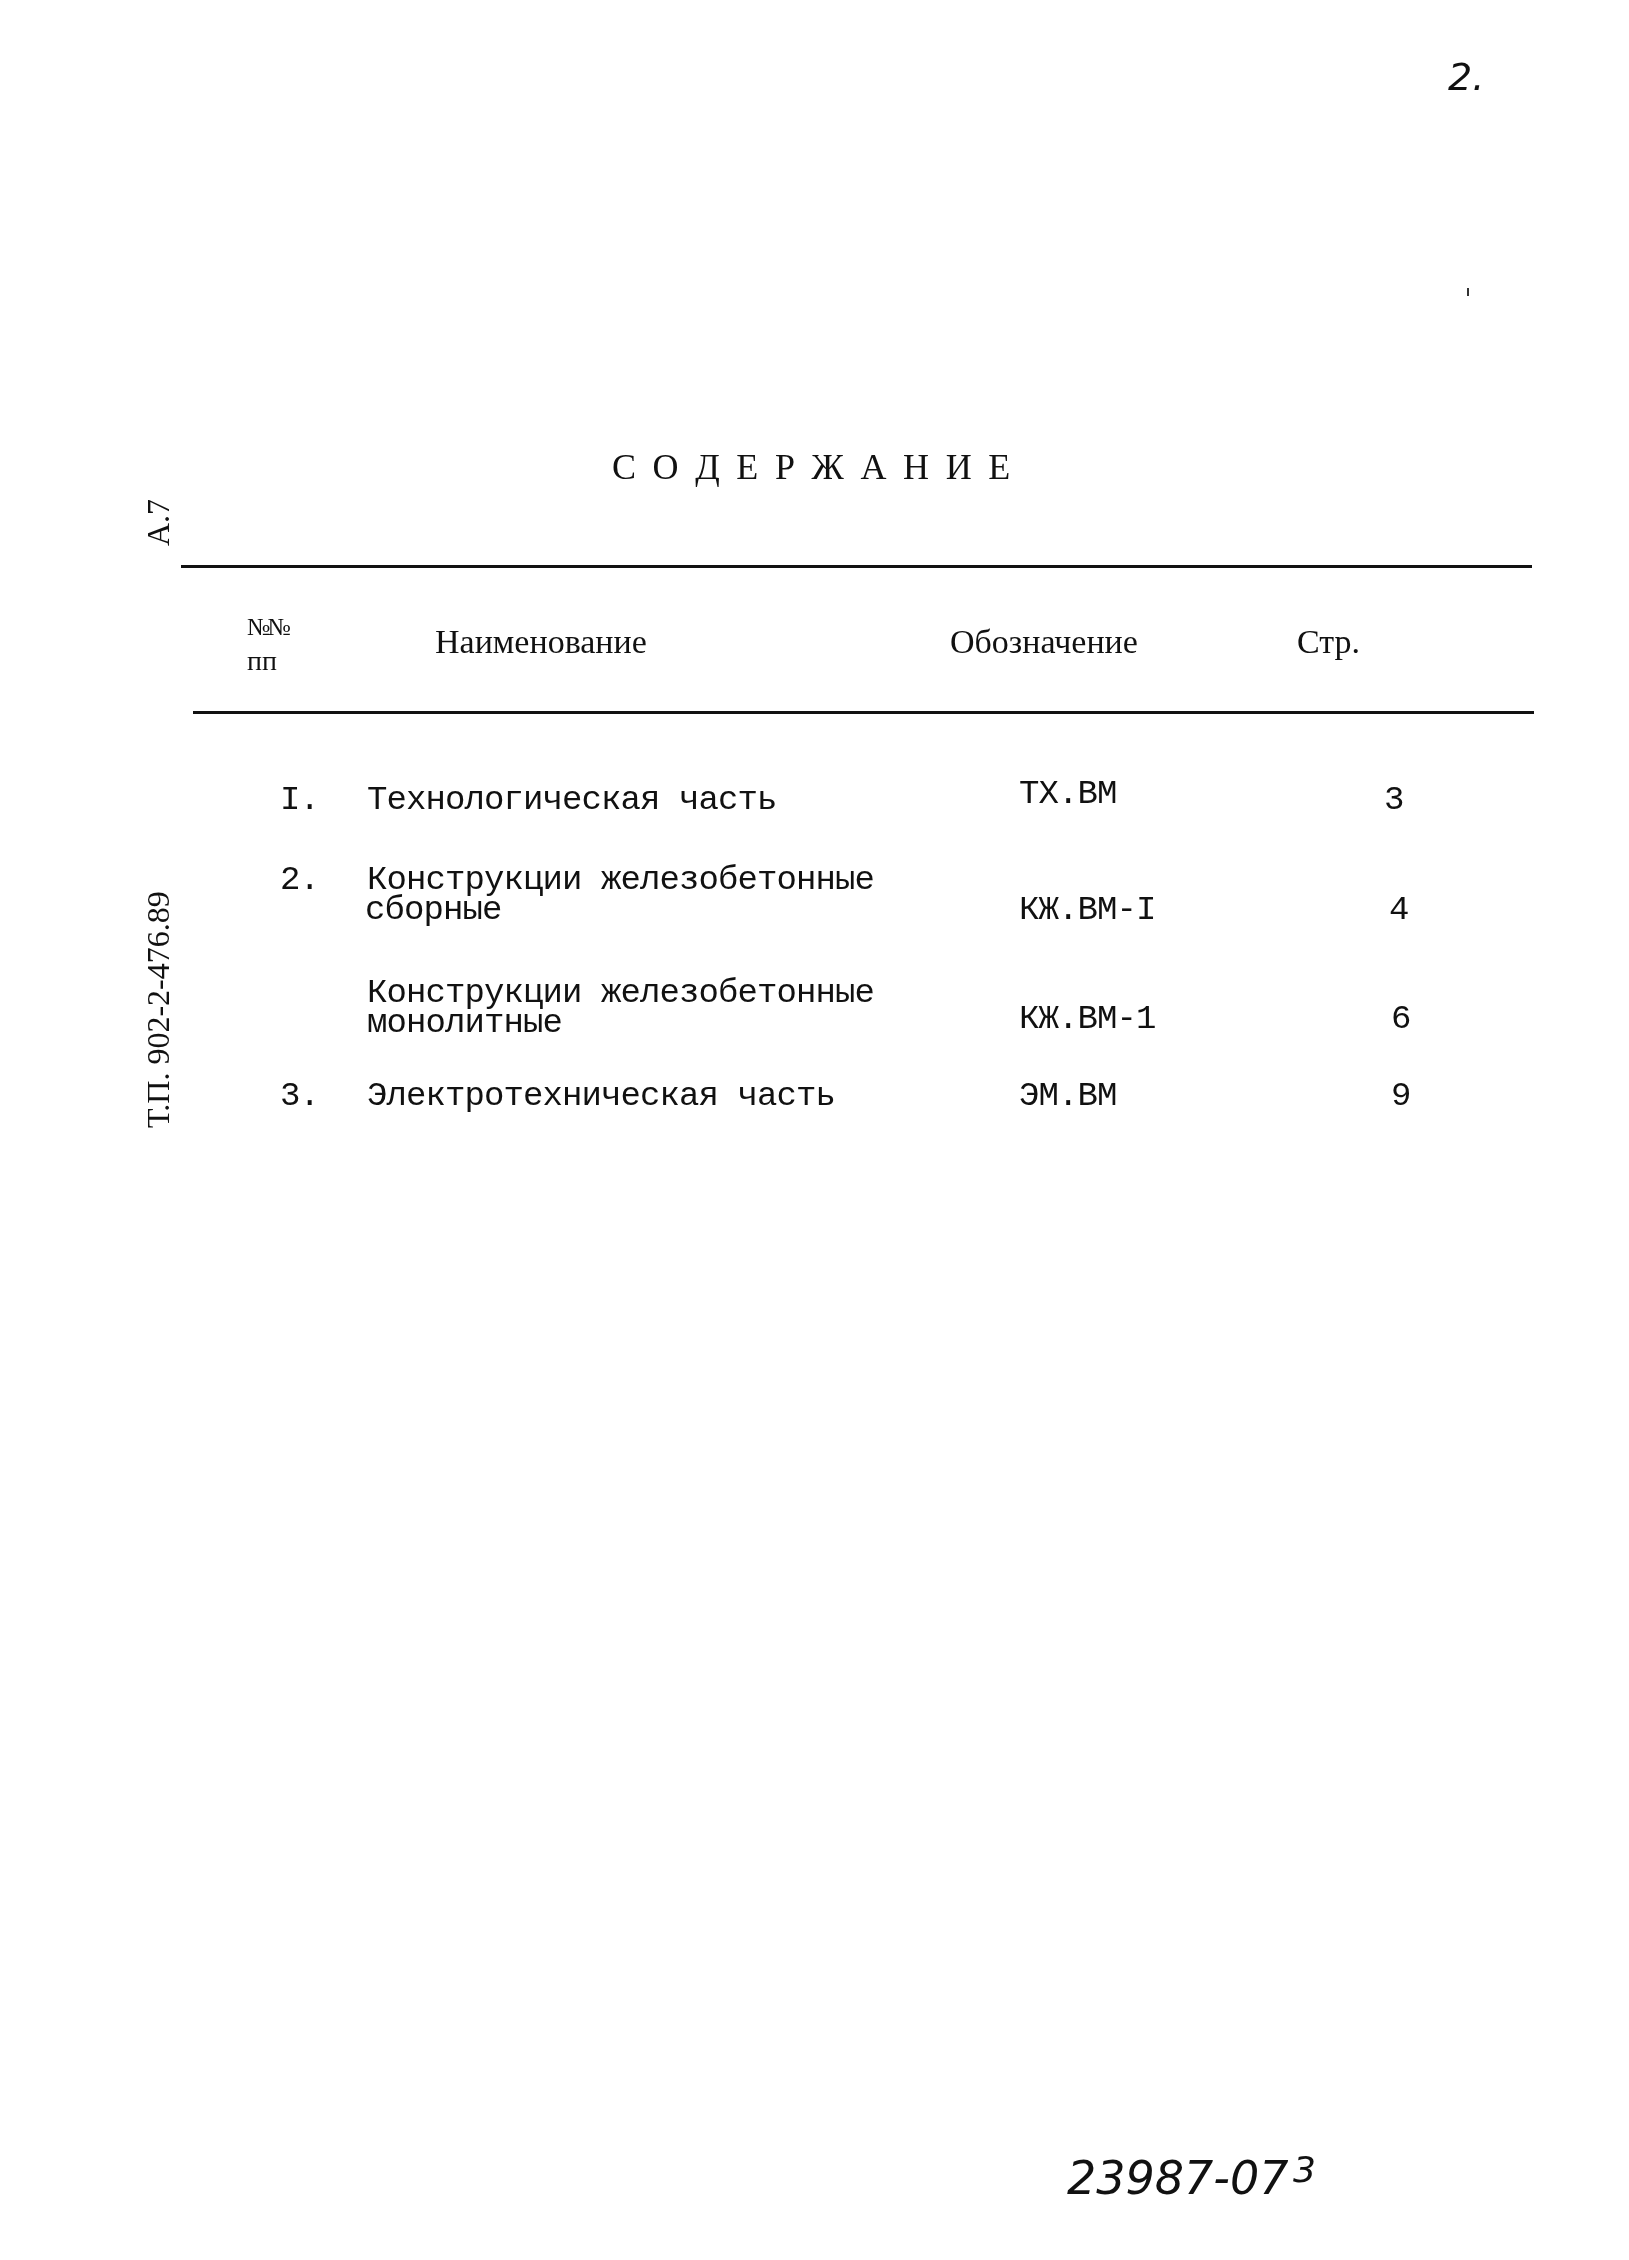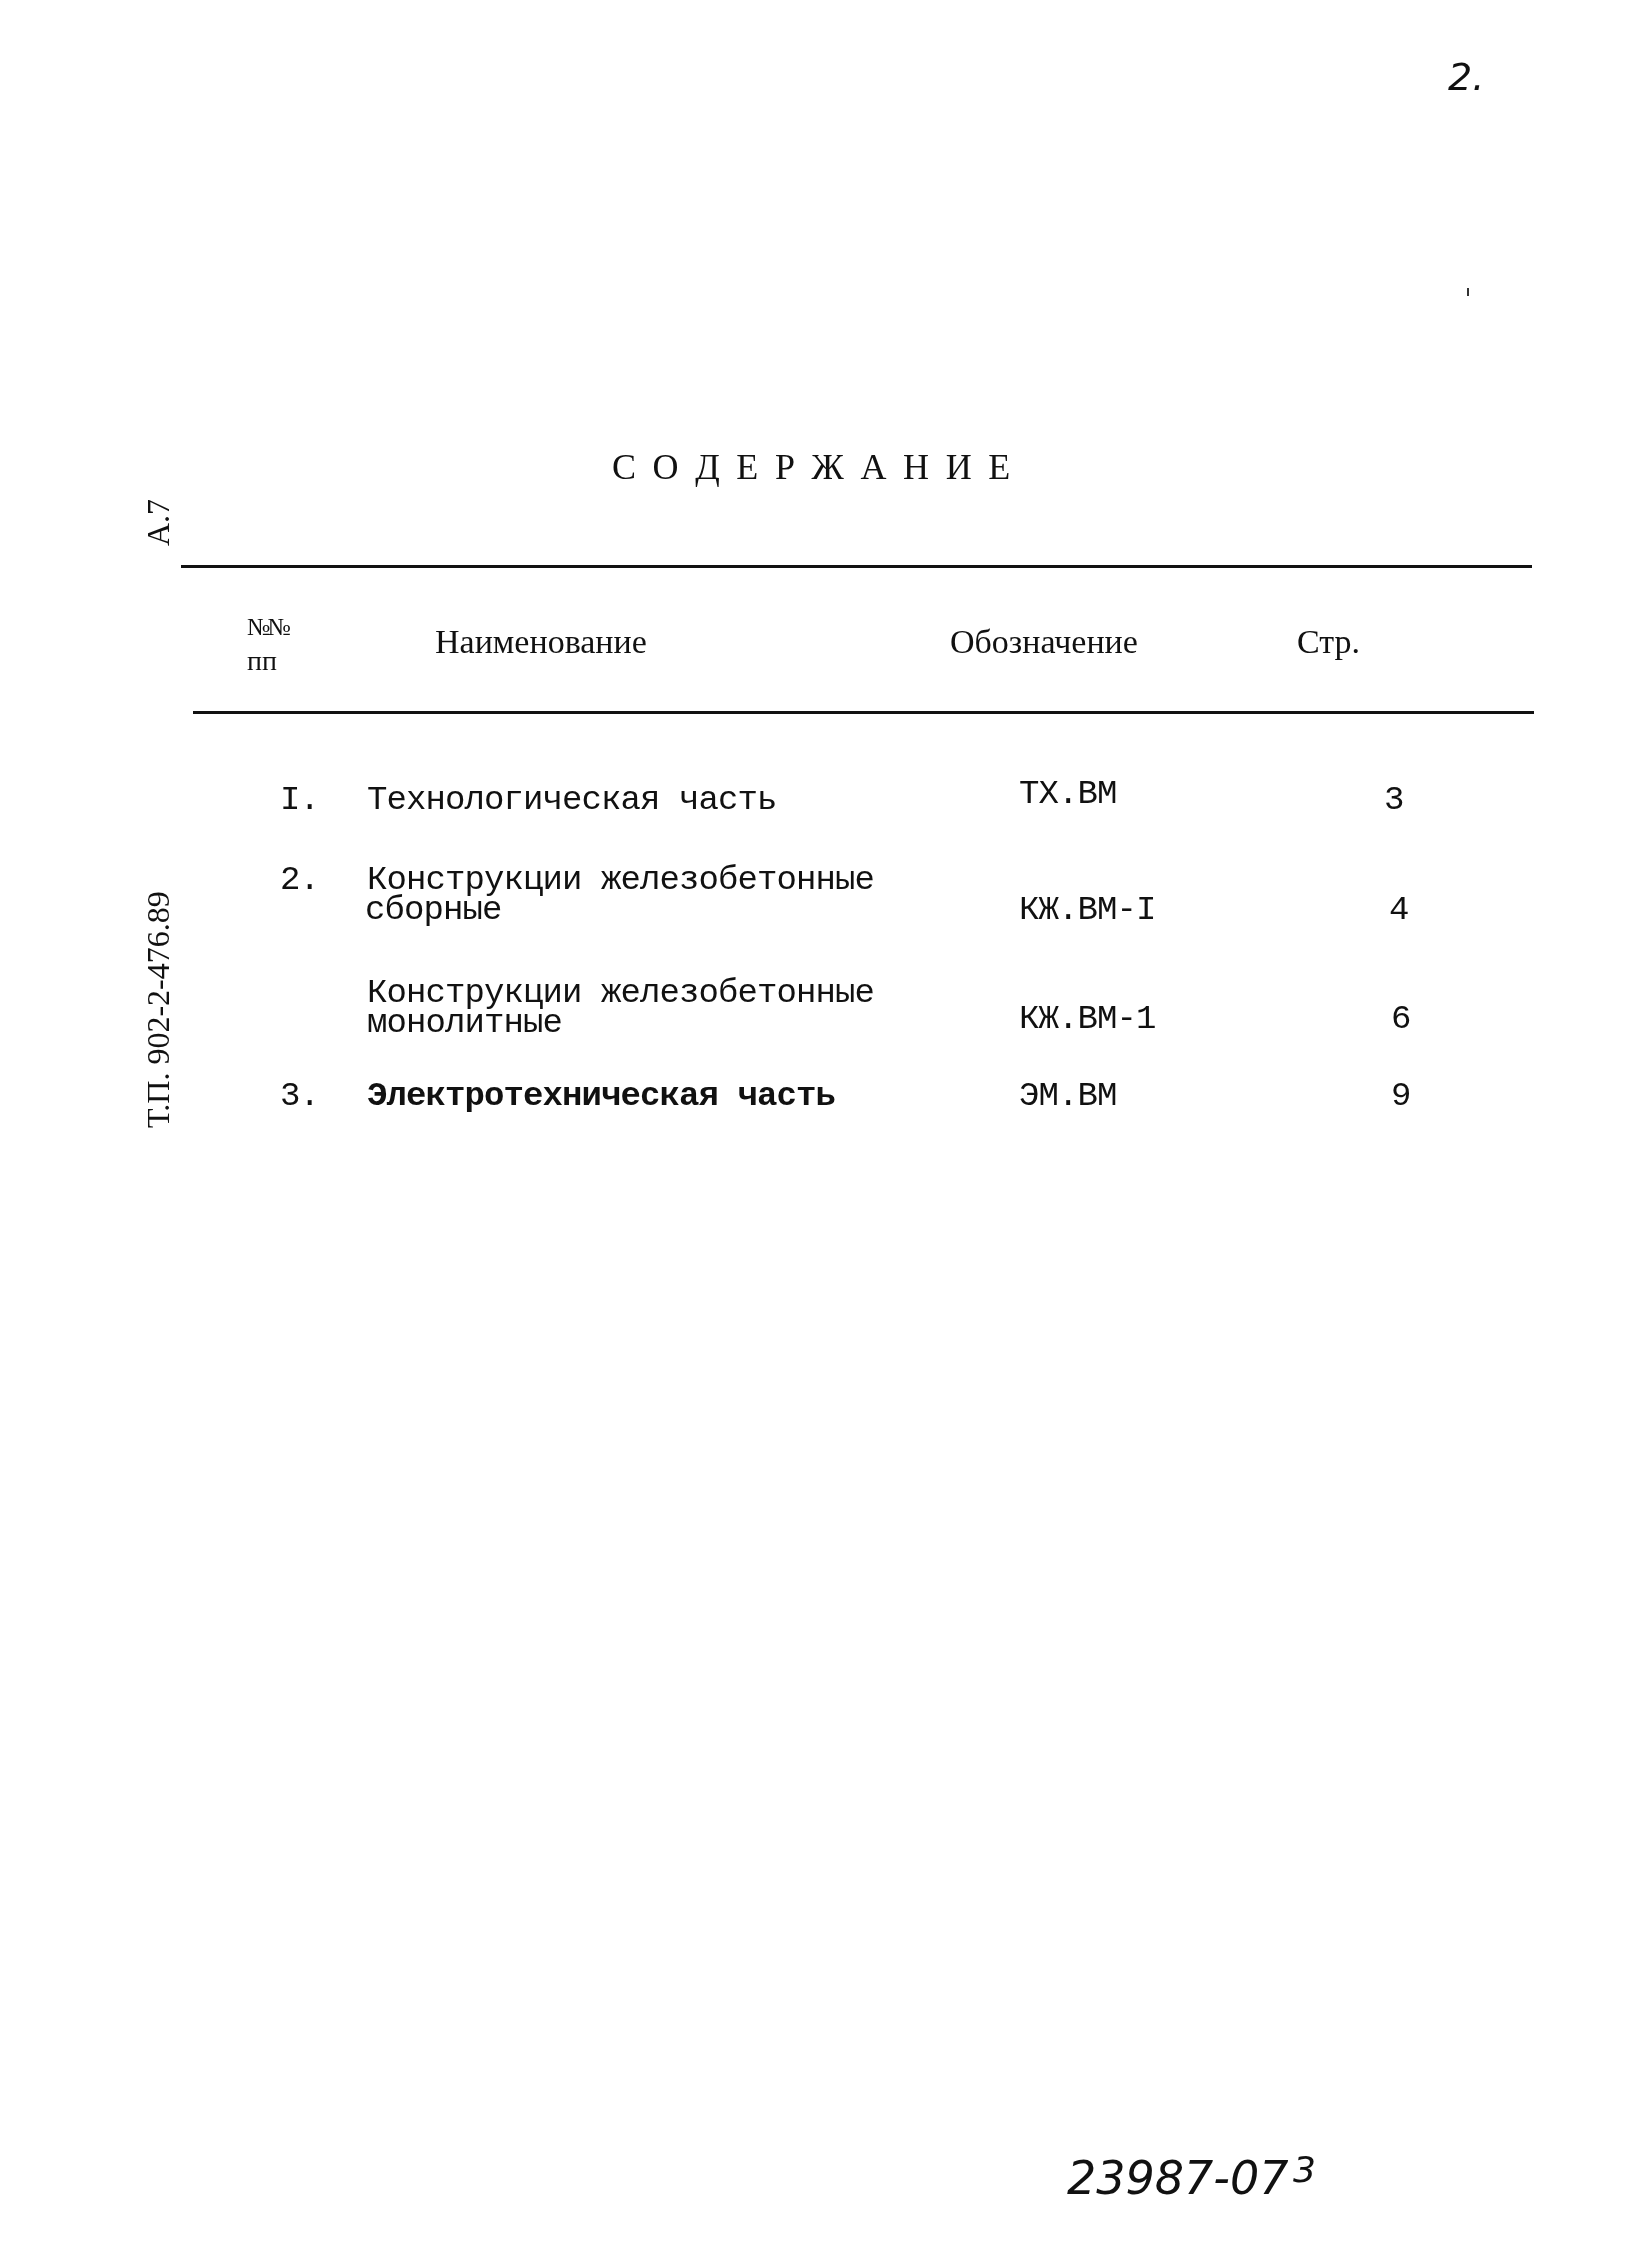--- a/index.html
+++ b/index.html
@@ -54,20 +54,20 @@
 
 <div>
   <div class="abs typed" style="left:367px; top:976px;">Конструкции железобетонные</div>
   <div class="abs typed" style="left:367px; top:1006px;">монолитные</div>
   <div class="abs typed" style="left:1019px; top:1002px;">КЖ.ВМ-1</div>
   <div class="abs typed" style="left:1391px; top:1002px;">6</div>
 </div>
 
 <div>
   <div class="abs typed" style="left:280px; top:1079px;">3.</div>
-  <div class="abs typed" style="left:367px; top:1079px;font-weight:bold;">Электротехническая часть</div>
+  <div class="abs typed" style="left:367px; top:1079px;">Электротехническая часть</div>
   <div class="abs typed" style="left:1019px; top:1079px;">ЭМ.ВМ</div>
   <div class="abs typed" style="left:1391px; top:1079px;">9</div>
 </div>
 
 <div class="abs hand" style="left:1067px; top:2151px; font-size:46px;">23987-07</div>
 <div class="abs hand" style="left:1293px; top:2149px; font-size:36px;">3</div>
 
 
 </body></html>

